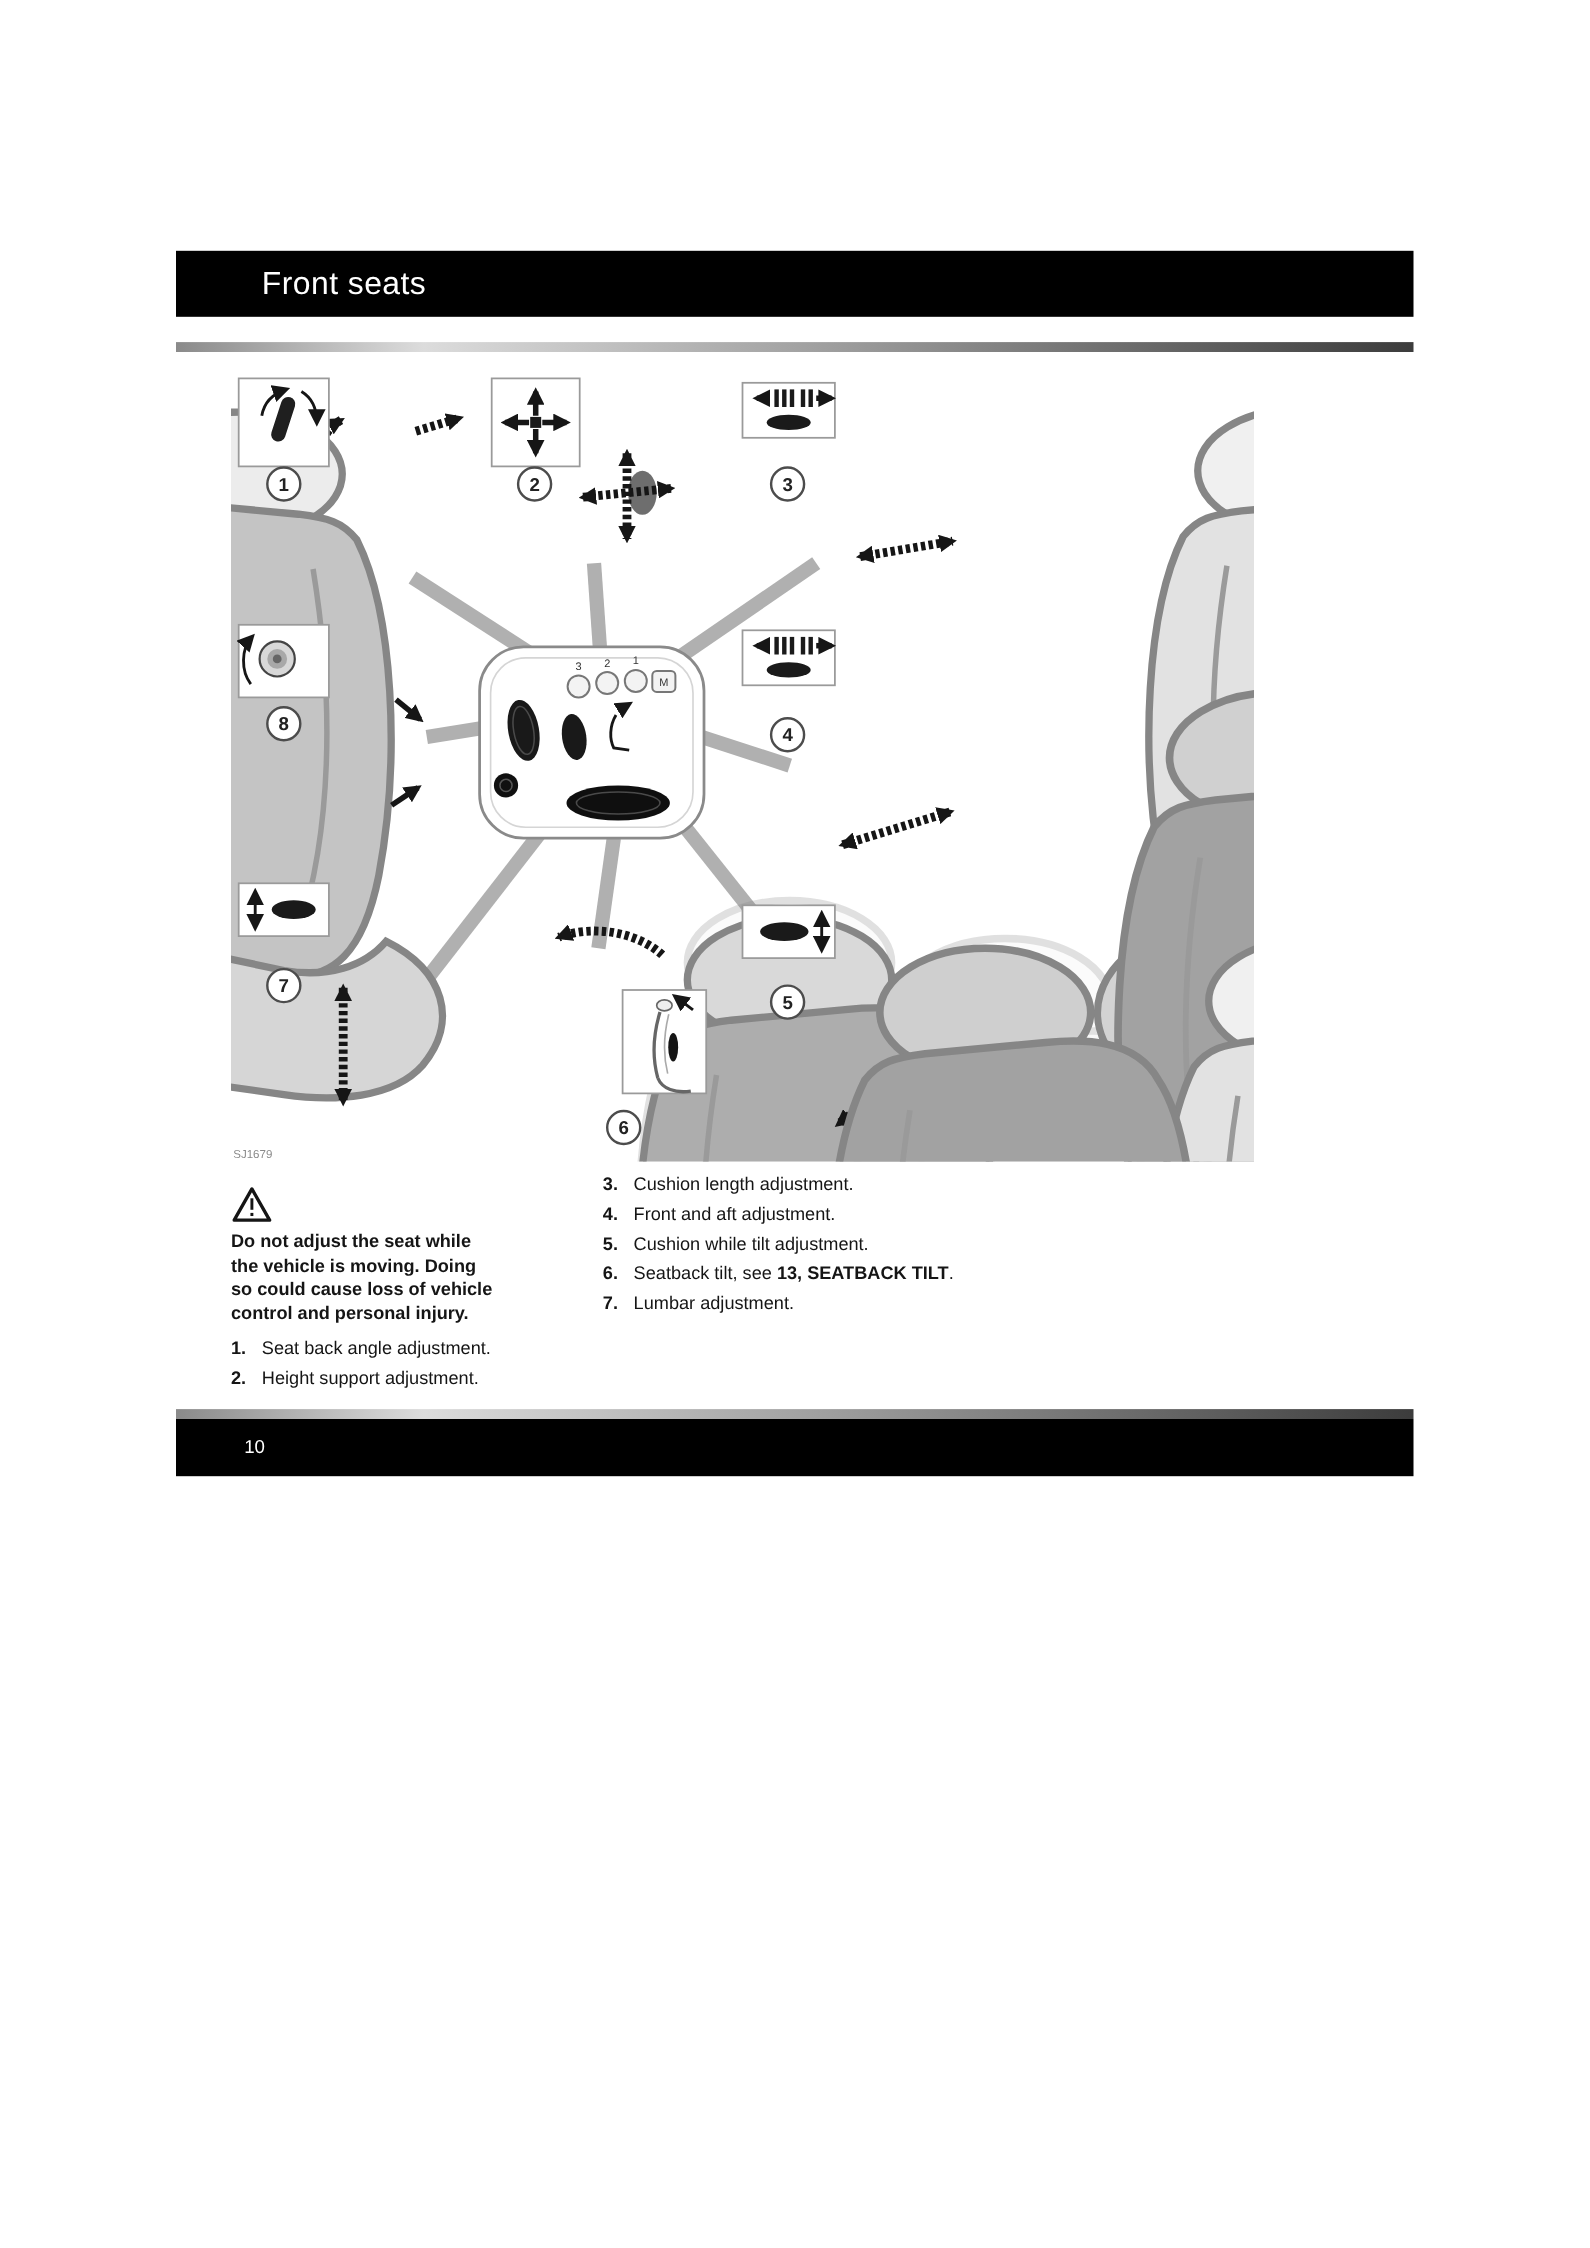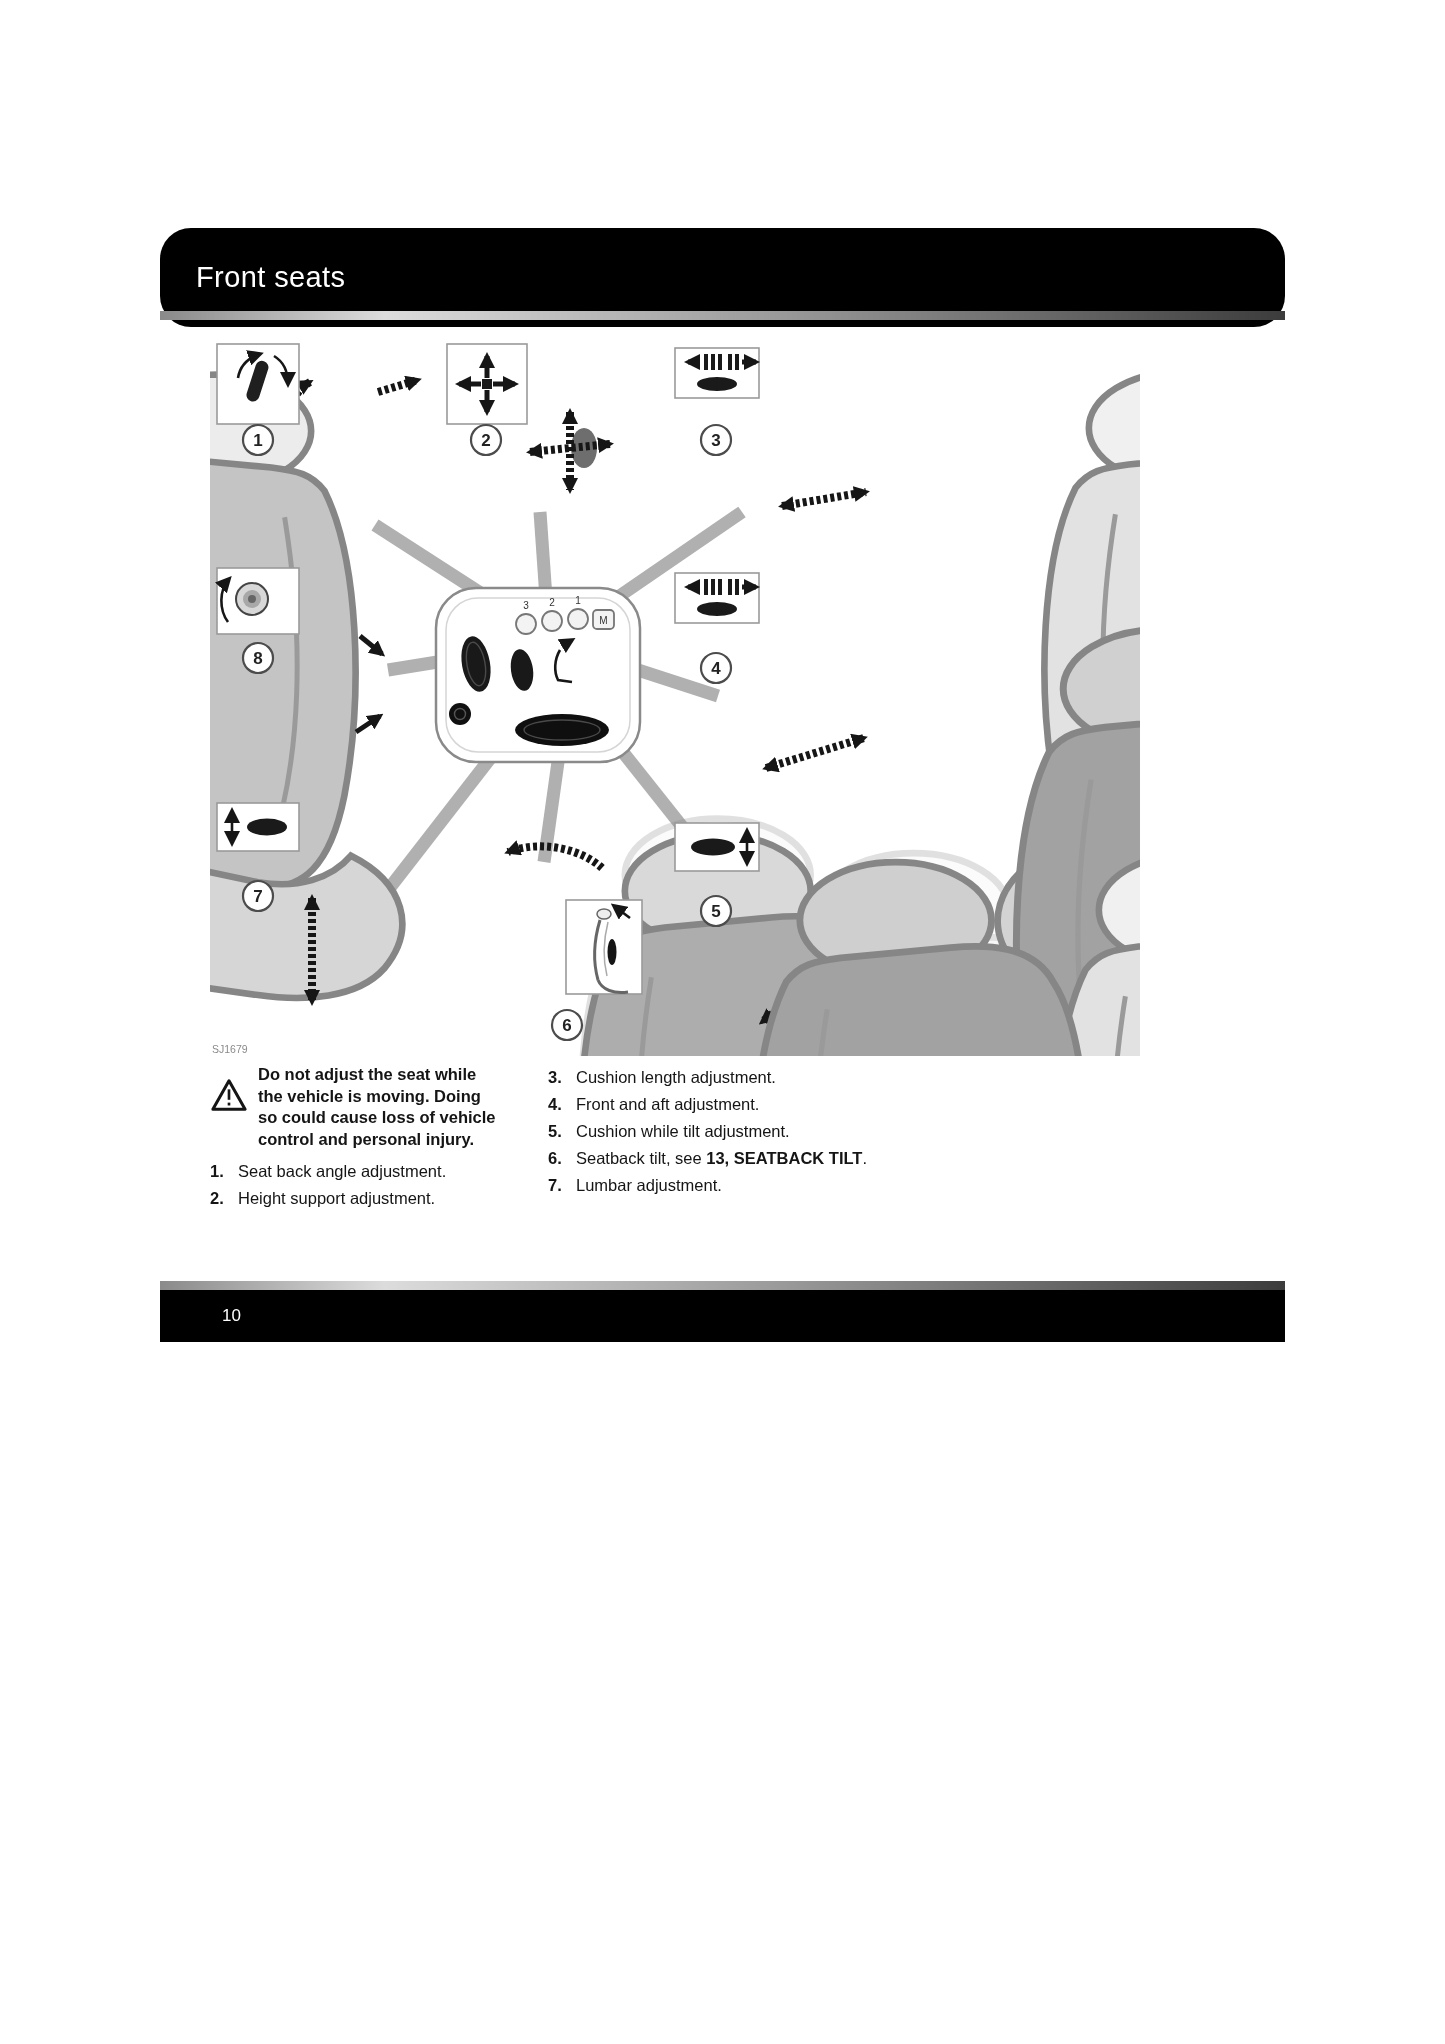--- a/index.html
+++ b/index.html
@@ -1,21 +1,21 @@
 <!DOCTYPE html>
 <html><head>
 <meta charset="utf-8">
 <style>
   html,body{margin:0;padding:0;background:#fff;}
   .page{position:relative;width:1445px;height:2044px;background:#fff;
         font-family:"Liberation Sans",sans-serif;color:#151515;overflow:hidden;}
 
   
-  .topbar{position:absolute;left:160px;top:228px;width:1125px;height:99px;background:#000;
-          display:flex;align-items:center;box-sizing:border-box;padding-left:36px;border-radius:31px;}
+  .topbar{position:absolute;left:160px;top:228px;width:1125px;height:60px;background:#000;
+          display:flex;align-items:center;box-sizing:border-box;padding-left:78px;}
   .topbar h1{margin:0;font-size:29px;font-weight:400;color:#fff;letter-spacing:.4px;}
   .grad{position:absolute;left:160px;width:1125px;height:9px;
         background:linear-gradient(90deg,#8a8a8a 0%,#dcdcdc 20%,#9a9a9a 55%,#3c3c3c 100%);}
   .grad.top{top:311px;}
   .grad.bottom{top:1281px;}
 
   
   .content{position:absolute;left:160px;top:330px;width:1125px;box-sizing:border-box;padding:0 50px;}
   .section-title{margin:18px 0 0 0;font-size:20px;font-weight:700;letter-spacing:.3px;}
   .figure{position:relative;margin-top:10px;width:930px;height:716px;}
@@ -35,21 +35,21 @@
   .s-head{fill:var(--h,#f0f0f0);stroke:#868686;stroke-width:2px;}
   .s-back{fill:var(--b,#e2e2e2);stroke:#868686;stroke-width:2px;}
   .s-cush{fill:var(--c,#d3d3d3);stroke:#868686;stroke-width:2px;}
   .s-line{stroke:#9a9a9a;stroke-width:1.5px;fill:none;}
   .ghost{opacity:.25;}
 
   
   .legend{display:flex;margin-top:8px;font-size:16.5px;}
   .legend .col-left{width:338px;}
   .legend .col-right{width:560px;}
-  .warning{display:flex;}
+  .warning{display:flex;flex-direction:column;}
   .warn-icon{width:48px;flex:none;padding-top:14px;}
   .warn-text{margin:0;width:244px;font-weight:700;line-height:21.5px;}
   .li{display:flex;line-height:27px;}
   .li .num{width:28px;flex:none;font-weight:700;}
   .col-left .items{margin-top:8px;}
   .li .txt b{font-weight:700;margin-top:16px;}
 
   
   .botbar{position:absolute;left:160px;top:1290px;width:1125px;height:52px;background:#000;
           display:flex;align-items:center;box-sizing:border-box;padding-left:62px;}

